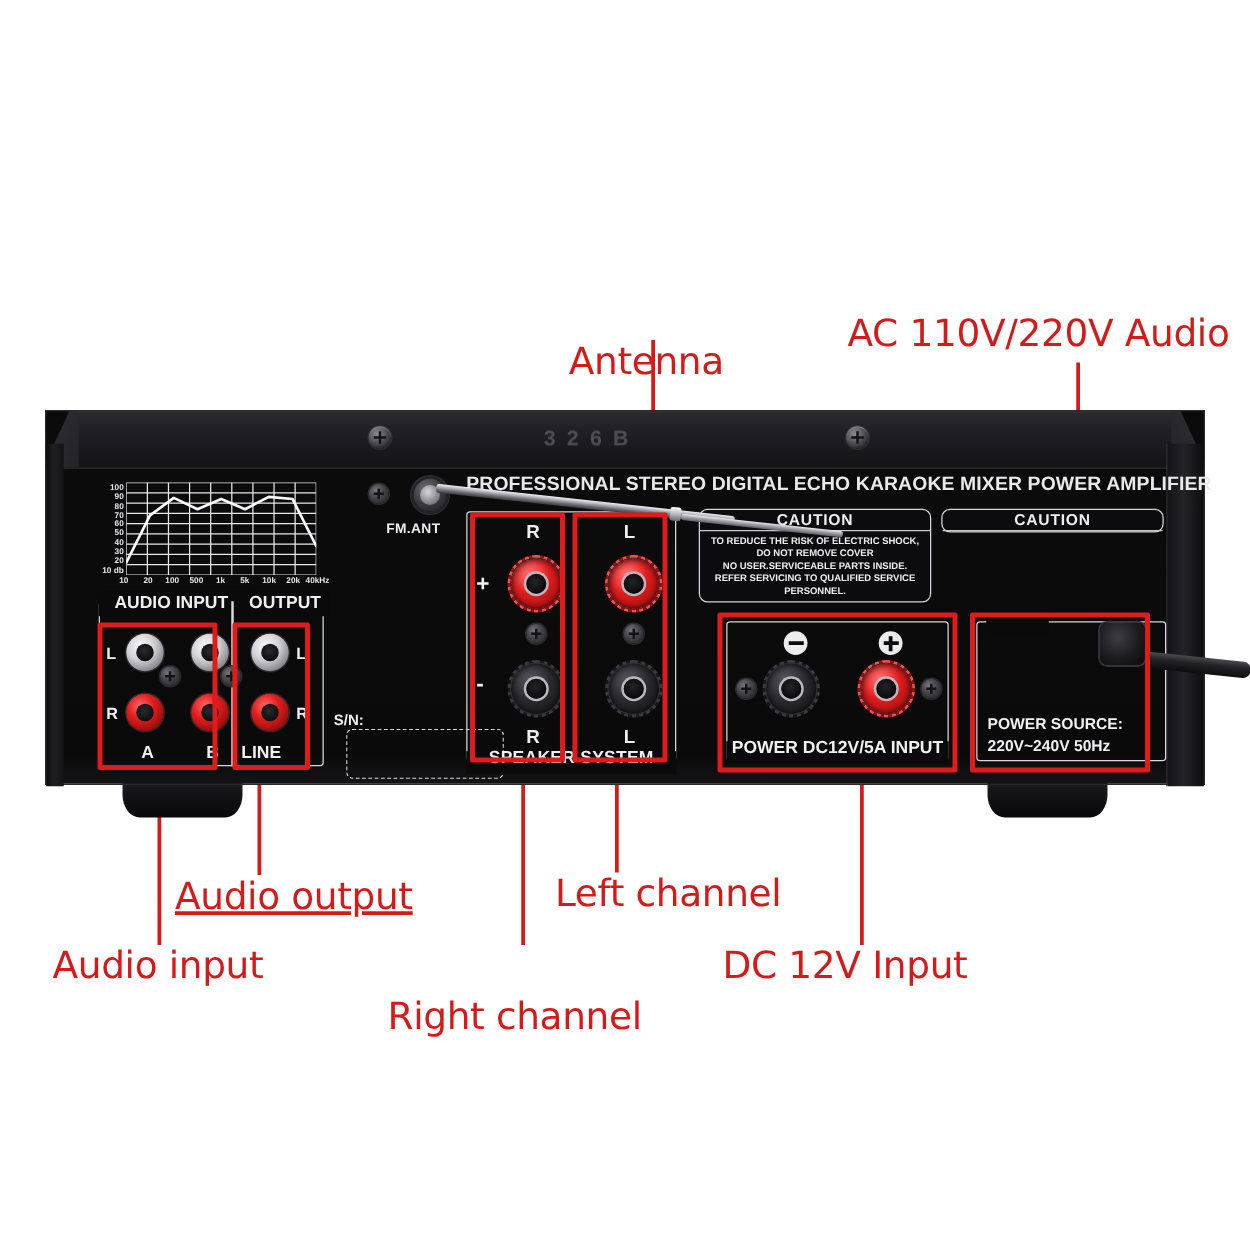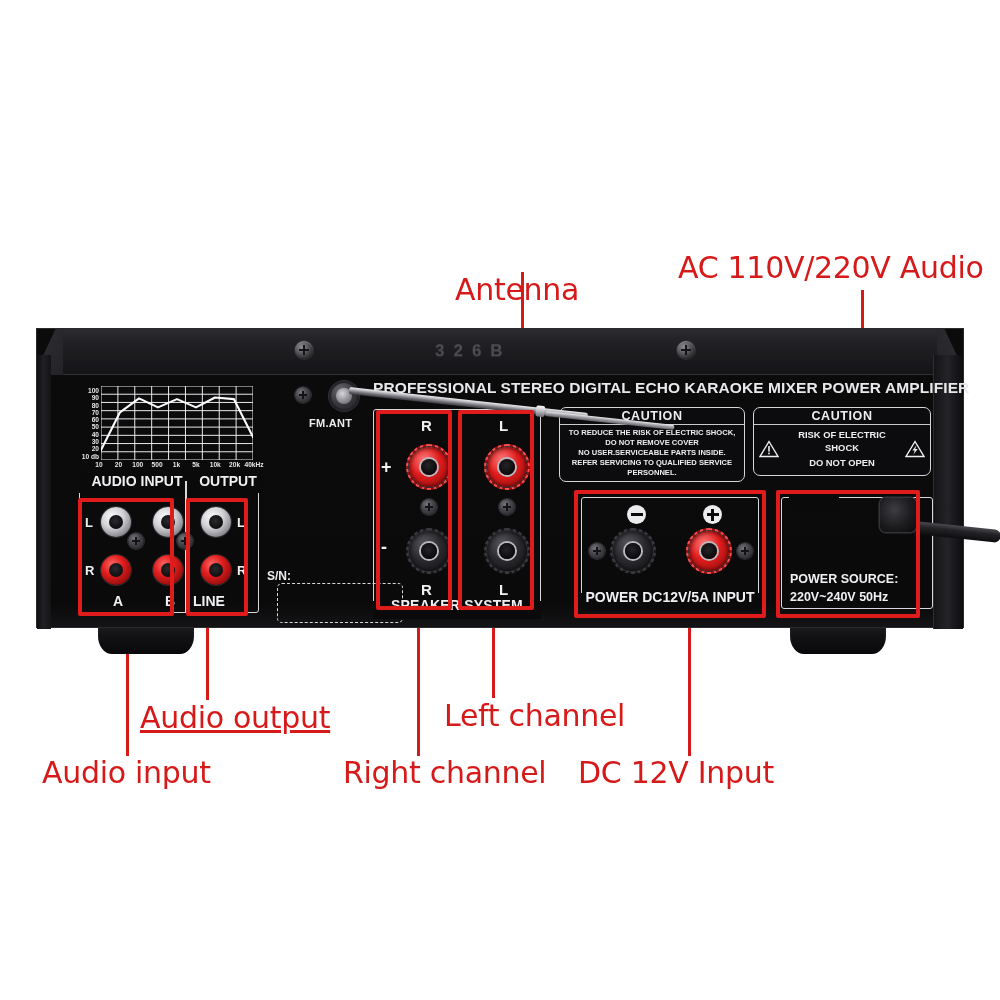--- a/index.html
+++ b/index.html
@@ -257,21 +257,21 @@
 
   <div class="anno" style="left:140px; top:700px;text-decoration:underline;">Audio output</div>
   <div class="leader" style="left:206px; top:628px; height:72px;"></div>
 
   <div class="anno" style="left:444px; top:698px;">Left channel</div>
   <div class="leader" style="left:492px; top:628px; height:70px;"></div>
 
   <div class="anno" style="left:42px; top:755px;">Audio input</div>
   <div class="leader" style="left:126px; top:628px; height:128px;"></div>
 
-  <div class="anno" style="left:310px; top:755px;margin-left:33px;">Right channel</div>
+  <div class="anno" style="left:310px; top:796px;">Right channel</div>
   <div class="leader" style="left:417px; top:628px; height:128px;"></div>
 
   <div class="anno" style="left:578px; top:755px;">DC 12V Input</div>
   <div class="leader" style="left:688px; top:628px; height:128px;"></div>
 
   <div class="hl-box" style="left:78px;  top:498px; width:96px;  height:118px;"></div>
   <div class="hl-box" style="left:186px; top:498px; width:62px;  height:118px;"></div>
   <div class="hl-box" style="left:376px; top:410px; width:76px;  height:200px;"></div>
   <div class="hl-box" style="left:458px; top:410px; width:76px;  height:200px;"></div>
   <div class="hl-box" style="left:574px; top:490px; width:192px; height:128px;"></div>
@@ -356,35 +356,20 @@
         <div>TO REDUCE THE RISK OF ELECTRIC SHOCK,</div>
         <div>DO NOT REMOVE COVER</div>
         <div>NO USER.SERVICEABLE PARTS INSIDE.</div>
         <div>REFER SERVICING TO QUALIFIED SERVICE</div>
         <div>PERSONNEL.</div>
       </div>
     </div>
 
     <div class="caution" style="left:716px; top:78px; width:178px;">
       <div class="ctitle">CAUTION</div>
-      <div class="cbody" style="display:flex; align-items:center; gap:4px; padding:4px 5px 5px;">
-        <svg class="tri" viewBox="0 0 20 18">
-          <polygon points="10,1.5 19,16.5 1,16.5" fill="none" stroke="#eeeef1" stroke-width="1.4"></polygon>
-          <rect x="9.2" y="6" width="1.6" height="5.6" fill="#eeeef1"></rect>
-          <rect x="9.2" y="12.6" width="1.6" height="1.7" fill="#eeeef1"></rect>
-        </svg>
-        <div style="flex:1; text-align:center;">
-          <div style="font-size:9.4px;">RISK OF ELECTRIC SHOCK</div>
-          <div style="font-size:9.4px; margin-top:3px;">DO NOT  OPEN</div>
-        </div>
-        <svg class="tri" viewBox="0 0 20 18">
-          <polygon points="10,1.5 19,16.5 1,16.5" fill="none" stroke="#eeeef1" stroke-width="1.4"></polygon>
-          <polygon points="11.6,5 7.4,10.4 9.8,10.4 8.4,14.6 12.8,8.9 10.2,8.9" fill="#eeeef1"></polygon>
-        </svg>
-      </div>
     </div>
 
     <div class="wbox" style="left:42px; top:152px; width:180px; height:132px;"></div>
     <div style="position:absolute; left:42px; top:144px; width:116px; height:20px; background:#0a0a0b;"></div>
     <div class="wtitle" style="left:42px; top:144px; width:116px; font-size:14px;">AUDIO INPUT</div>
     <div style="position:absolute; left:148px; top:152px; width:2px; height:132px; background:#d8d8dc;"></div>
     <div style="position:absolute; left:156px; top:144px; width:70px; height:20px; background:#0a0a0b;"></div>
     <div class="wtitle" style="left:156px; top:144px; width:70px; font-size:14px;">OUTPUT</div>
 
     <div class="plabel" style="left:48px; top:186px; font-size:13px;">L</div>

